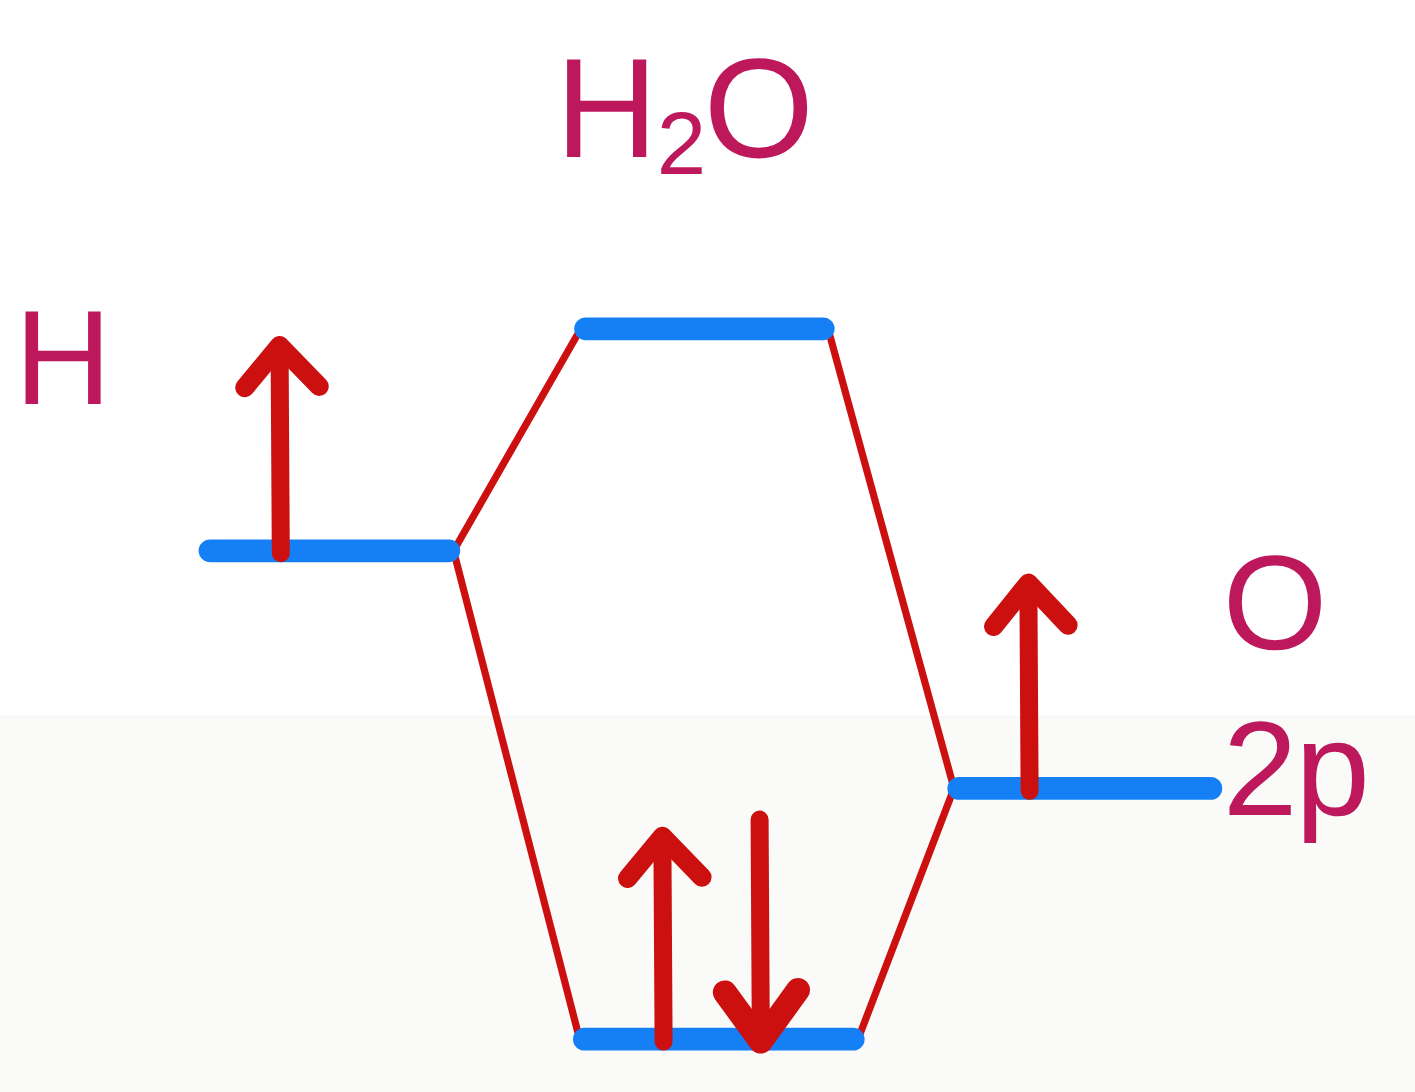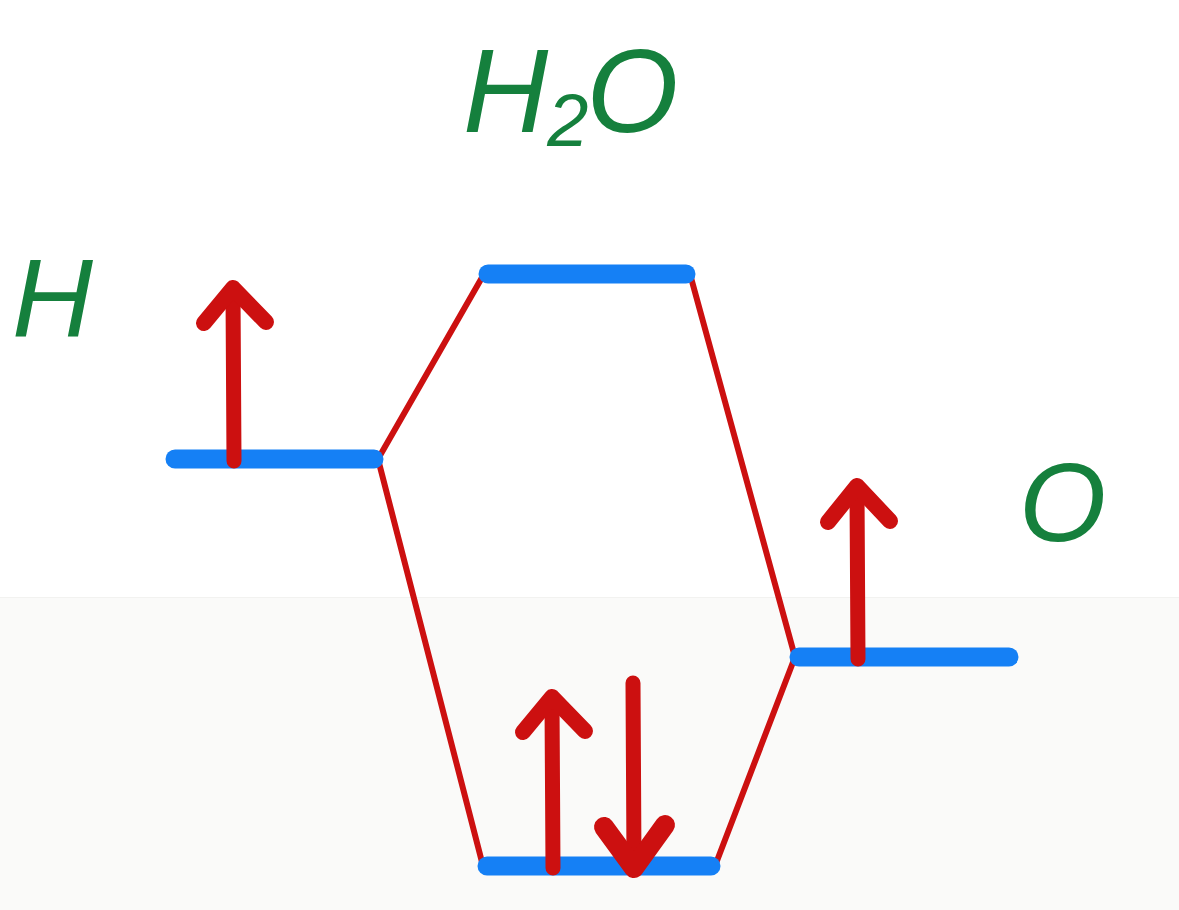--- a/index.html
+++ b/index.html
@@ -39,25 +39,24 @@
   }
   svg.canvas {
     position: absolute;
     left: 0;
     top: 0;
     width: 1179px;
     height: 910px;
   }
   .txt {
     position: absolute;
-    color: #15803d;
+    color: #be185d;
     font-family: "Liberation Sans", sans-serif;
     white-space: nowrap;
     line-height: 1;
-    font-style: italic;
     -webkit-font-smoothing: antialiased;
   }
   .title {
     font-size: 118px;
     left: 463px;
     top: 32px;
     letter-spacing: -1px;
   }
   .title .sub {
     font-size: 74px;
@@ -134,14 +133,15 @@
         <path stroke-width="15" d="M 633 683 L 634 862"></path>
         <path stroke-width="20" d="M 604 827 L 634 868 L 665 825"></path>
       </g>
     </g>
   </svg>
 
   <div class="txt title"><span>H</span><span class="sub">2</span><span>O</span></div>
 
   <div class="txt lbl-h">H</div>
   <div class="txt lbl-o">O</div>
+  <div class="txt lbl-2p">2p</div>
 
 </div>
 
 </body></html>

